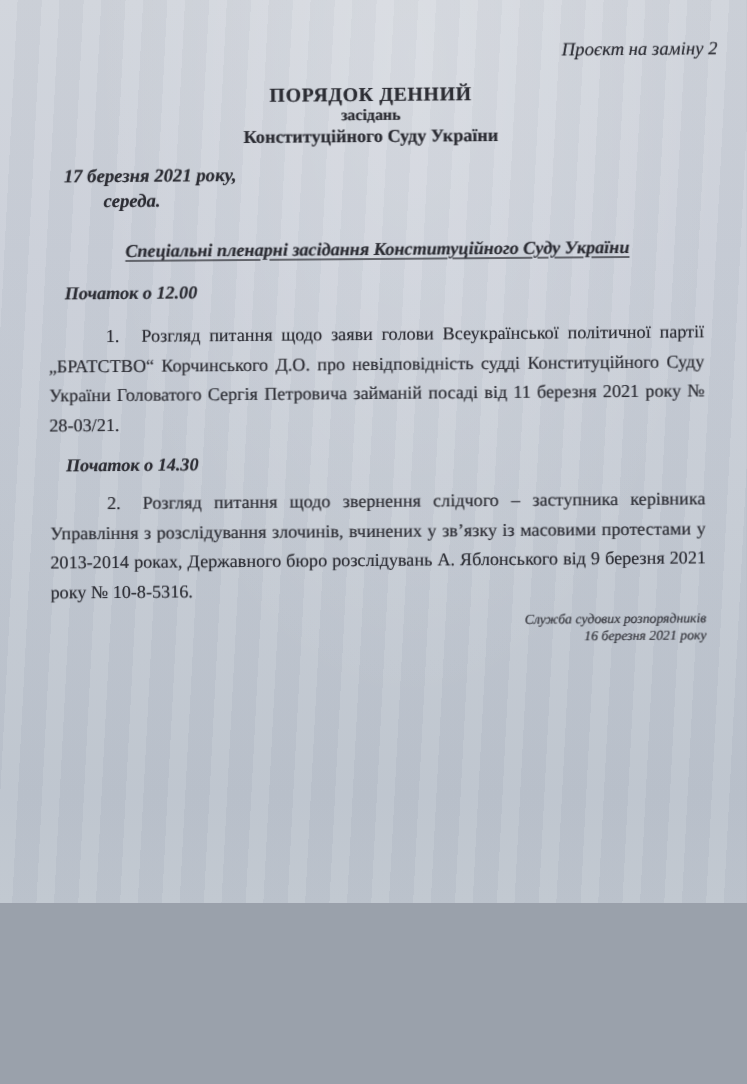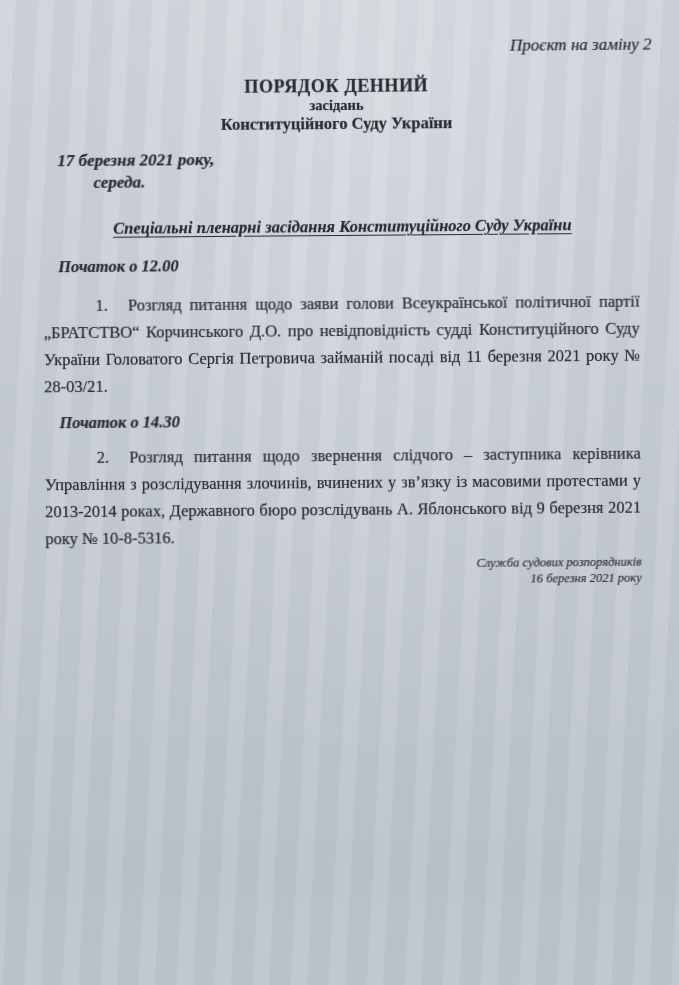--- a/index.html
+++ b/index.html
@@ -3,21 +3,21 @@
 <meta charset="utf-8">
 <style>
   html, body {
     margin: 0;
     padding: 0;
     background: #9aa1ab;
   }
   .page {
     position: relative;
     width: 679px;
-    height: 985px;
+    height: 821px;
     overflow: hidden;
     background:
       radial-gradient(ellipse at 55% 6%, rgba(255,255,255,0.20), rgba(255,255,255,0) 55%),
       repeating-linear-gradient(93deg, rgba(255,255,255,0.05) 0px 16px, rgba(110,120,138,0.05) 16px 38px),
       linear-gradient(180deg, #d0d4db 0%, #cacfd8 28%, #c4cad3 58%, #bcc3cd 88%, #bfc6cf 100%);
     font-family: "Liberation Serif", "DejaVu Serif", serif;
     color: #2b2c33;
   }
   .content {
     position: absolute;

